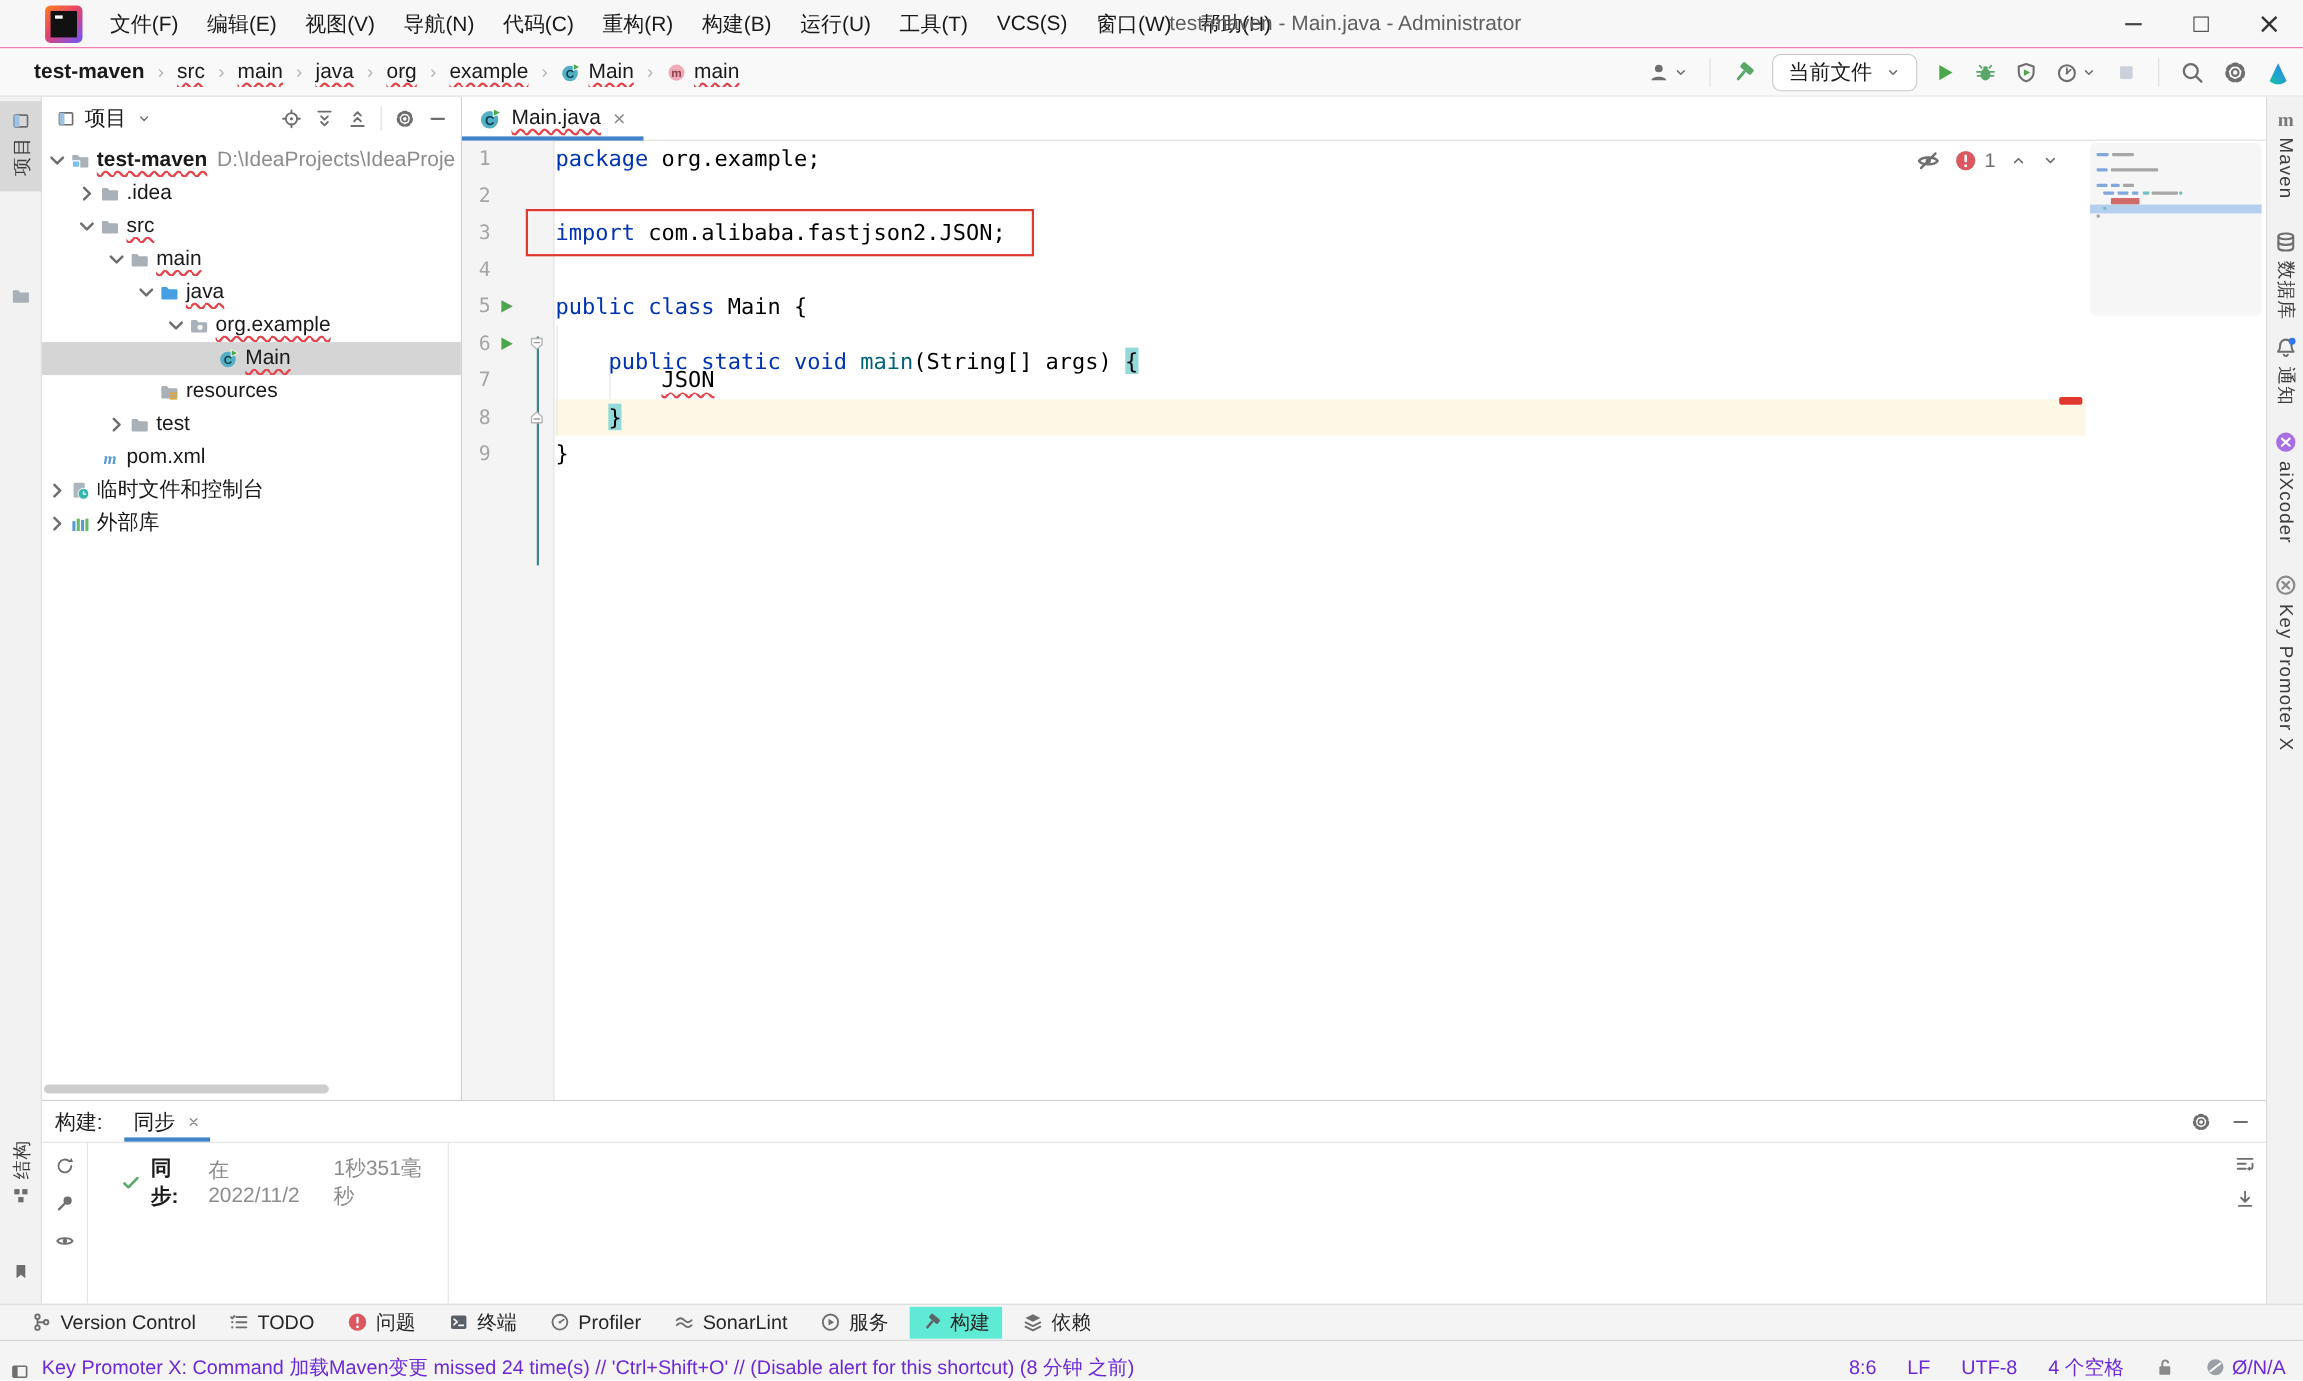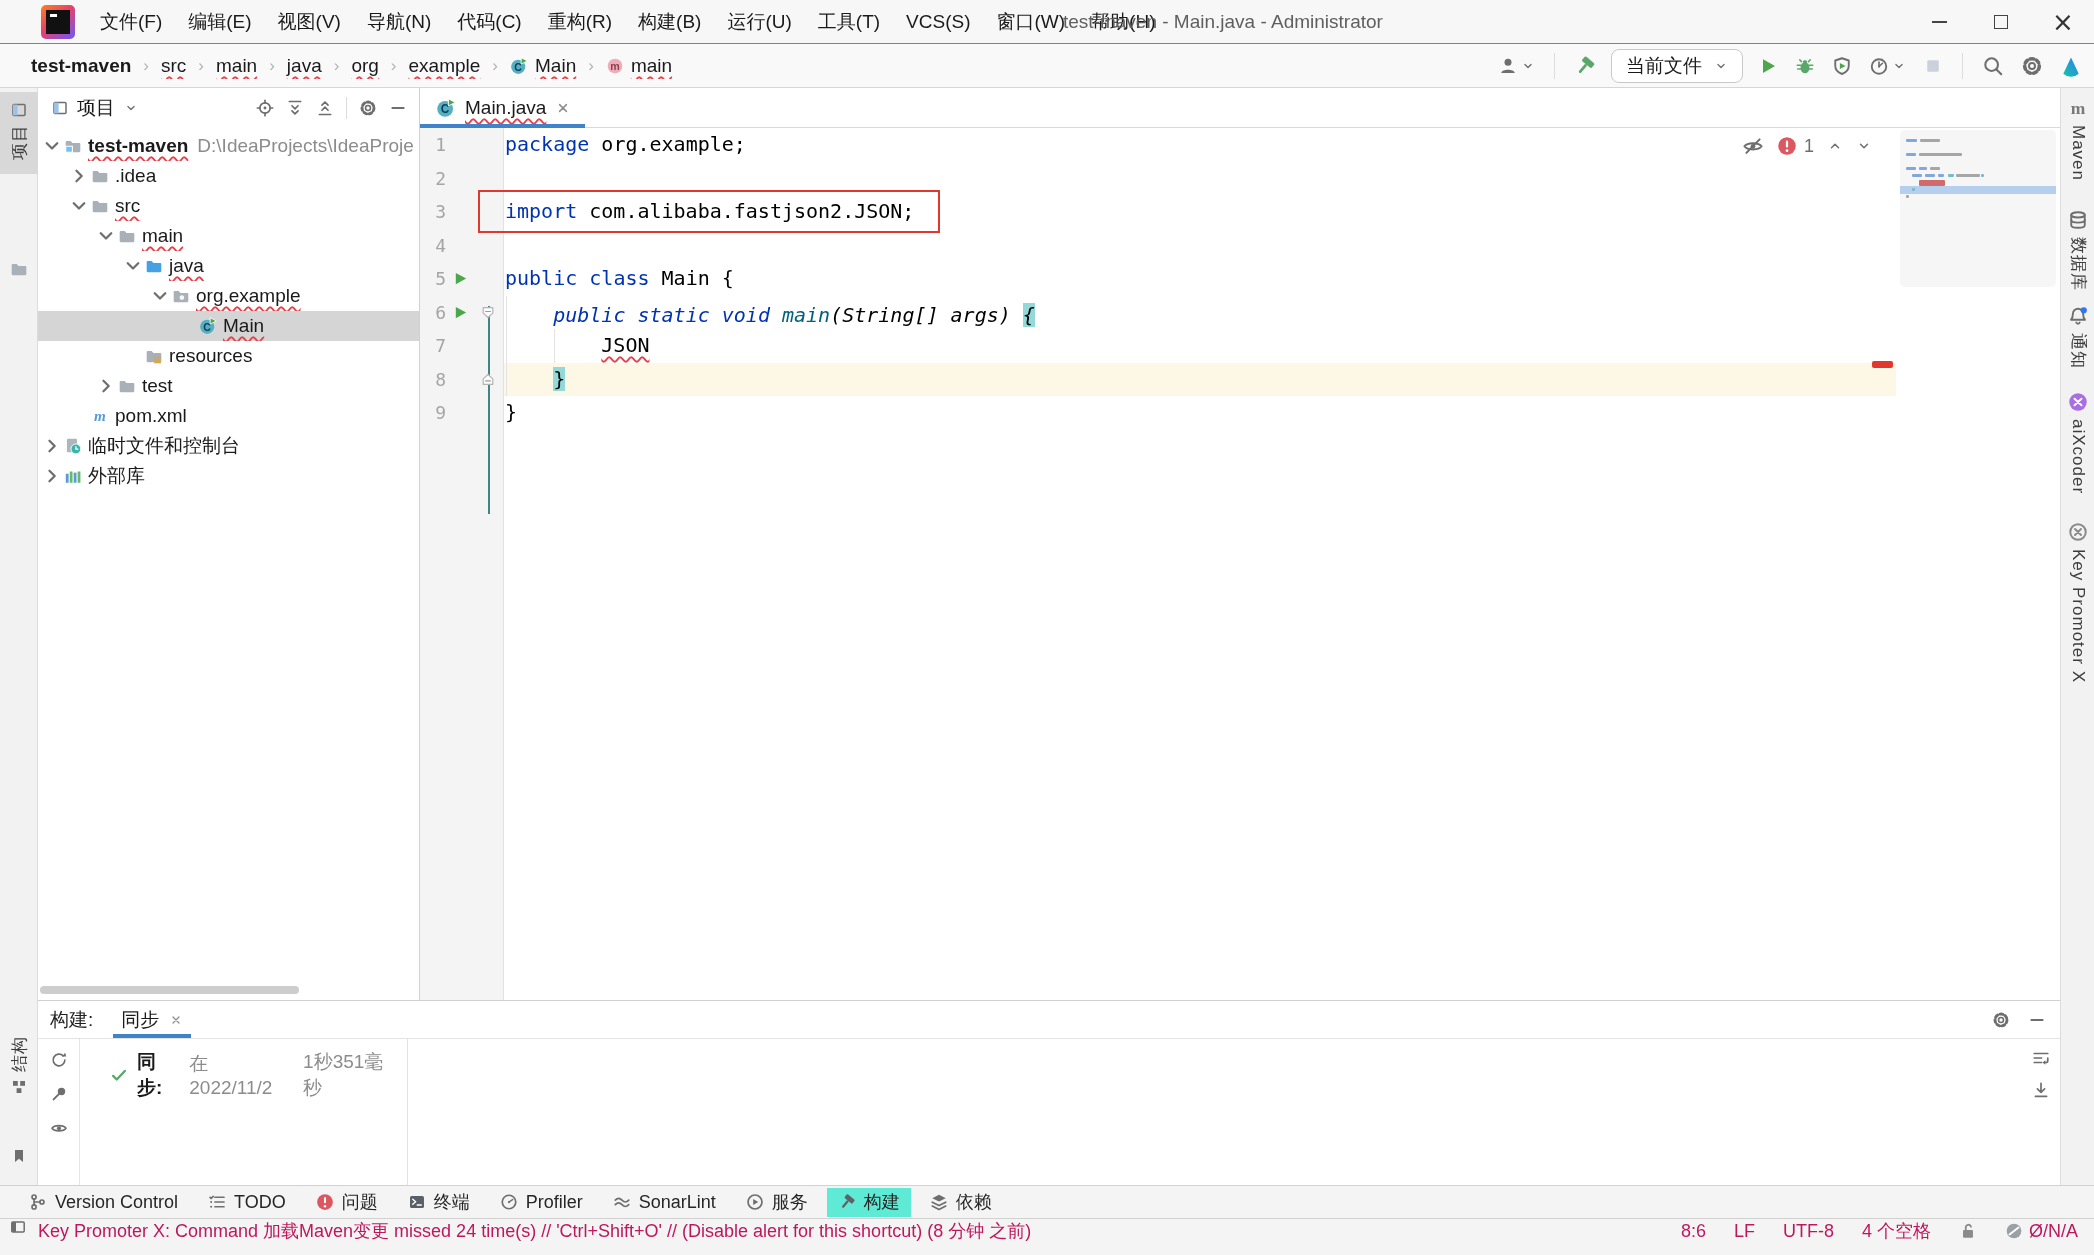--- a/index.html
+++ b/index.html
@@ -102,21 +102,21 @@
   #build-status-row .dur { margin-left:auto; color:#8c8c8c; }
   #build-divider { position:absolute; left:369px; top:0; bottom:0; width:1px; background:#e3e3e3; }
   #build-right-icons { position:absolute; right:10px; top:10px; display:flex; flex-direction:column; gap:14px; align-items:center; }
 
   
   #bottom-bar { height:33px; border-top:1px solid #d1d1d1; background:#f4f4f4; display:flex; align-items:center; padding:0 18px; gap:8px; font-size:18px; }
   .tw-btn { display:flex; align-items:center; gap:8px; padding:3px 11px; height:29px; white-space:nowrap; color:#262626; }
   .tw-btn.active { background:#5eead4; }
 
   
-  #status-bar { height:37px; border-top:1px solid #d1d1d1; background:#f4f4f4; display:flex; align-items:flex-start; padding:0 16px 0 10px; font-size:18px; color:#be185d; gap:12px; }
+  #status-bar { height:37px; border-top:1px solid #d1d1d1; background:#f4f4f4; display:flex; align-items:flex-end; padding:0 16px 0 10px; font-size:18px; color:#6d28d9; gap:12px; }
   #status-right { margin-left:auto; display:flex; align-items:center; gap:28px; white-space:nowrap; }
   #status-right .st-item { display:flex; align-items:center; gap:6px; }
 </style>
 </head>
 <body>
 
 <div id="app">
 
   <header id="titlebar">
     <div id="logo">
@@ -627,21 +627,21 @@
             </div>
           </div>
         <div class="indent-guide" style="left:86px;top:168px;height:100px;"></div>
         <div class="indent-guide" style="left:134px;top:201px;height:34px;"></div>
         <div id="code-lines">
             <div class="code-line" style="top: 0px;"><span class="tk-kw">package</span><span class="tk-pl"> org.example;</span></div>
             <div class="code-line" style="top: 33.5px;"></div>
             <div class="code-line" style="top: 67px;"><span class="tk-kw">import</span><span class="tk-pl"> com.alibaba.fastjson2.JSON;</span></div>
             <div class="code-line" style="top: 100.5px;"></div>
             <div class="code-line" style="top: 134px;"><span class="tk-kw">public</span><span class="tk-pl"> </span><span class="tk-kw">class</span><span class="tk-pl"> Main {</span></div>
-            <div class="code-line" style="top: 171px; font-style: italic;"><span class="tk-pl">    </span><span class="tk-kw">public</span><span class="tk-pl"> </span><span class="tk-kw">static</span><span class="tk-pl"> </span><span class="tk-kw">void</span><span class="tk-pl"> </span><span class="tk-m">main</span><span class="tk-pl">(String[] args) </span><span class="tk-br">{</span></div>
+            <div class="code-line" style="top: 184px;"><span class="tk-pl">    </span><span class="tk-kw">public</span><span class="tk-pl"> </span><span class="tk-kw">static</span><span class="tk-pl"> </span><span class="tk-kw">void</span><span class="tk-pl"> </span><span class="tk-m">main</span><span class="tk-pl">(String[] args) </span><span class="tk-br">{</span></div>
             <div class="code-line" style="top: 201px;"><span class="tk-pl">        </span><span class="tk-err">JSON</span></div>
             <div class="code-line" style="top: 234.5px;"><span class="tk-pl">    </span><span class="tk-br">}</span></div>
             <div class="code-line" style="top: 268px;"><span class="tk-pl">}</span></div>
           </div>
         <div id="annotation-box"></div>
         <div id="error-dash"></div>
         <div id="inspection-widget">
           <span class="ic i22">
               <svg viewBox="0 0 16 16" fill="none" stroke="#6e6e6e" stroke-width="1.5" stroke-linecap="round" stroke-linejoin="round">
                 <path d="M1.8 8.2c2-3 10.4-3 12.4 0-2 3-10.4 3-12.4 0z"></path>

